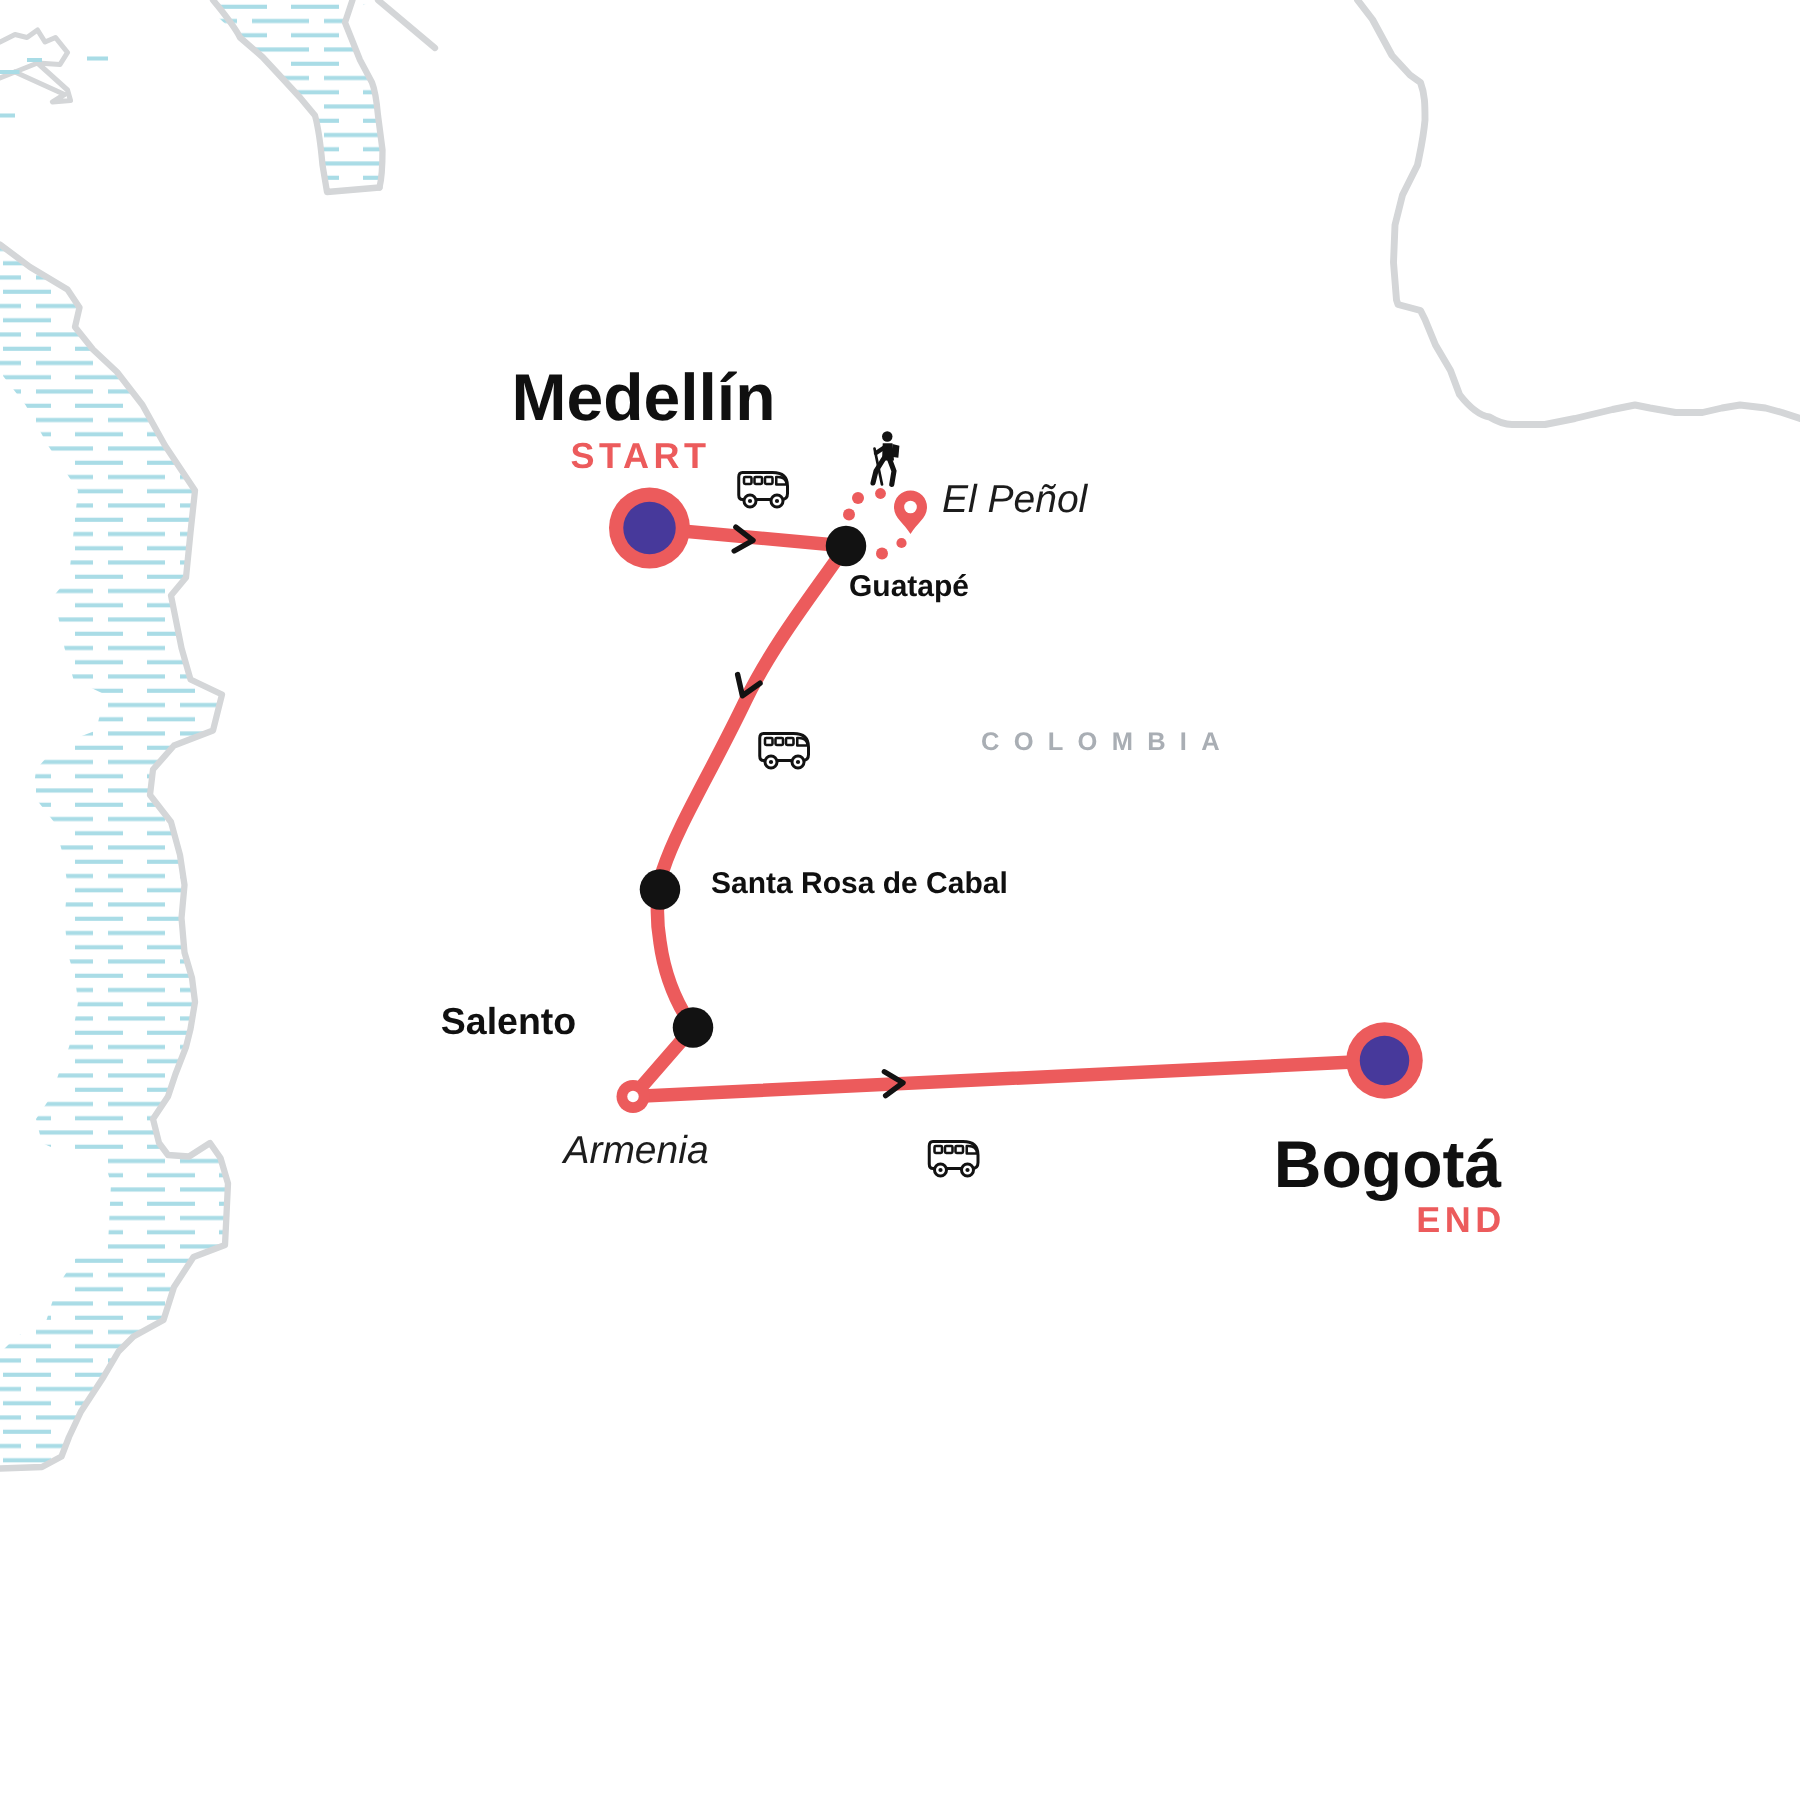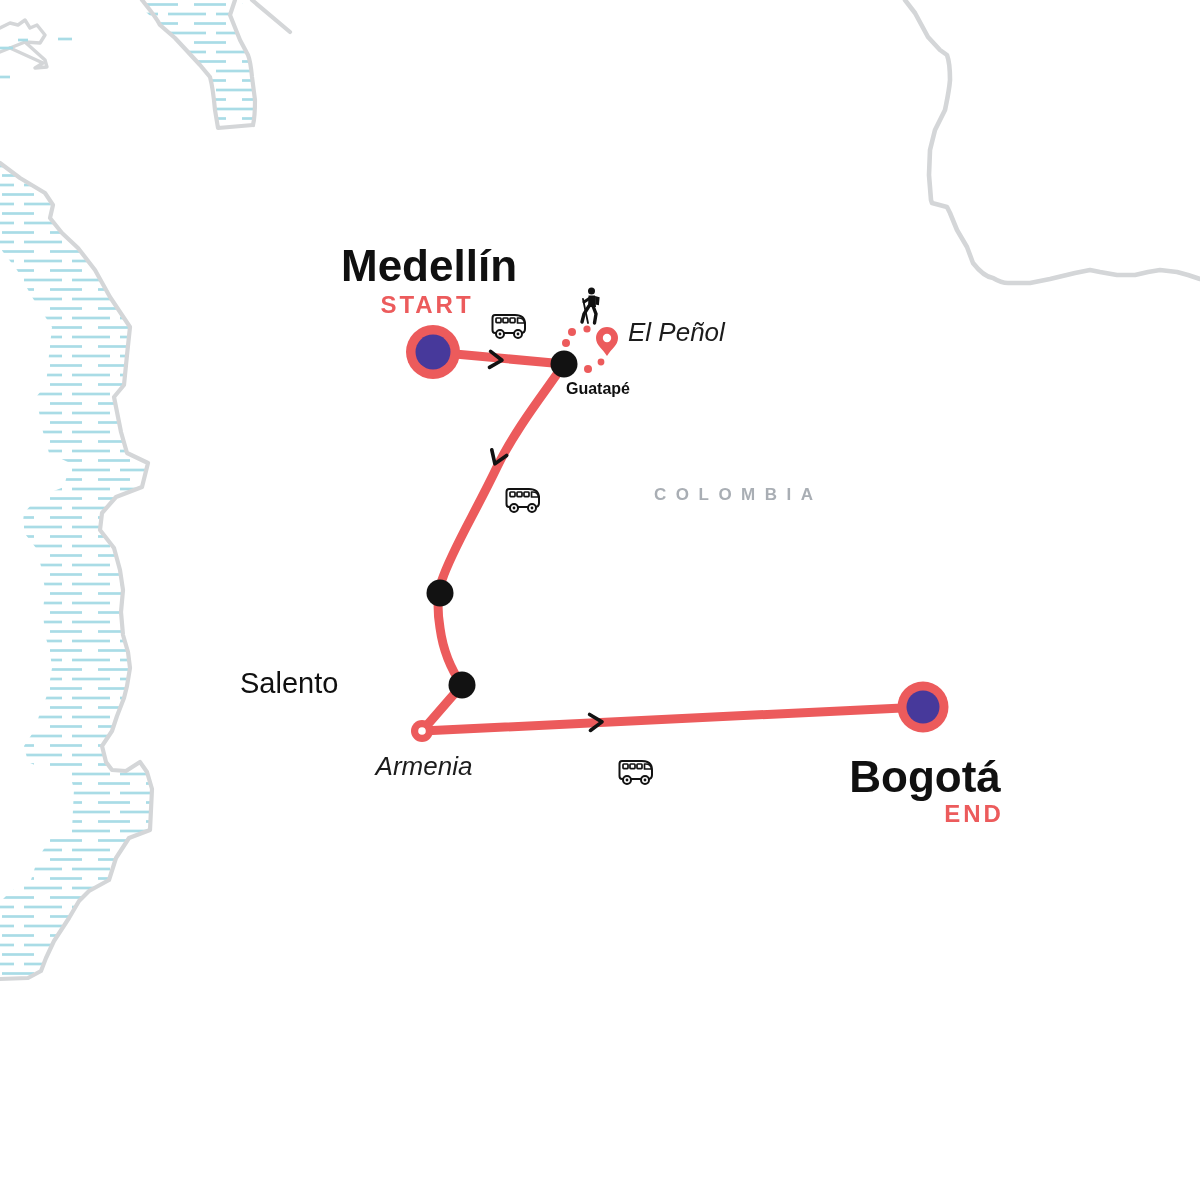--- a/index.html
+++ b/index.html
@@ -11,22 +11,22 @@
     --region:#a9aeb4;
   }
   html,body{margin:0;padding:0}
   body{
     width:1200px;height:1200px;background:#ffffff;position:relative;overflow:hidden;
     font-family:"Liberation Sans", sans-serif;
   }
   .map-canvas{position:absolute;left:0;top:0;width:1200px;height:1200px}
   .lbl{position:absolute;white-space:nowrap;color:var(--ink);line-height:1.05}
   .city-xl{font-size:44px;font-weight:800;transform:translateX(-50%)}
-  .city{font-size:16px;font-weight:700}
-  .city-right{font-size:29px;font-weight:400;text-align:left}
+  .city{font-size:20px;font-weight:700}
+  .city-right{font-size:25px;font-weight:700;text-align:center}
   .poi{font-size:26px;font-style:italic;font-weight:400;color:#1c1c1c}
   .tag{font-size:24px;font-weight:700;color:var(--route);letter-spacing:3px;transform:translateX(-50%)}
   .region{font-size:17px;font-weight:700;letter-spacing:9.5px;color:var(--region)}
   .center{transform:translateX(-50%)}
 
   
   .border{fill:none;stroke:var(--mapline);stroke-width:4.2;stroke-linejoin:round;stroke-linecap:round}
   .hatch-line{stroke:var(--water);stroke-width:2.7}
   .water-fill{fill:url(#waterhatch);stroke:none}
   .route{fill:none;stroke:var(--route);stroke-width:9;stroke-linecap:round;stroke-linejoin:round}
@@ -148,19 +148,20 @@
 
 
 <div class="lbl city-xl" style="left:429px;top:243px">Medellín</div>
 <div class="lbl tag" style="left:427px;top:292px">START</div>
 
 <div class="lbl city" style="left:566px;top:381px">Guatapé</div>
 <div class="lbl poi" style="left:628px;top:319px">El Peñol</div>
 
 <div class="lbl region" style="left:654px;top:486px">COLOMBIA</div>
 
+<div class="lbl city" style="left:474px;top:579px">Santa Rosa de Cabal</div>
 <div class="lbl city-right" style="left:240px;top:668px;width:198px">Salento</div>
 <div class="lbl poi center" style="left:424px;top:753px">Armenia</div>
 
 <div class="lbl city-xl" style="left:925px;top:754px">Bogotá</div>
 <div class="lbl tag" style="left:974px;top:801px">END</div>
 
 </div>
 
 </body></html>

